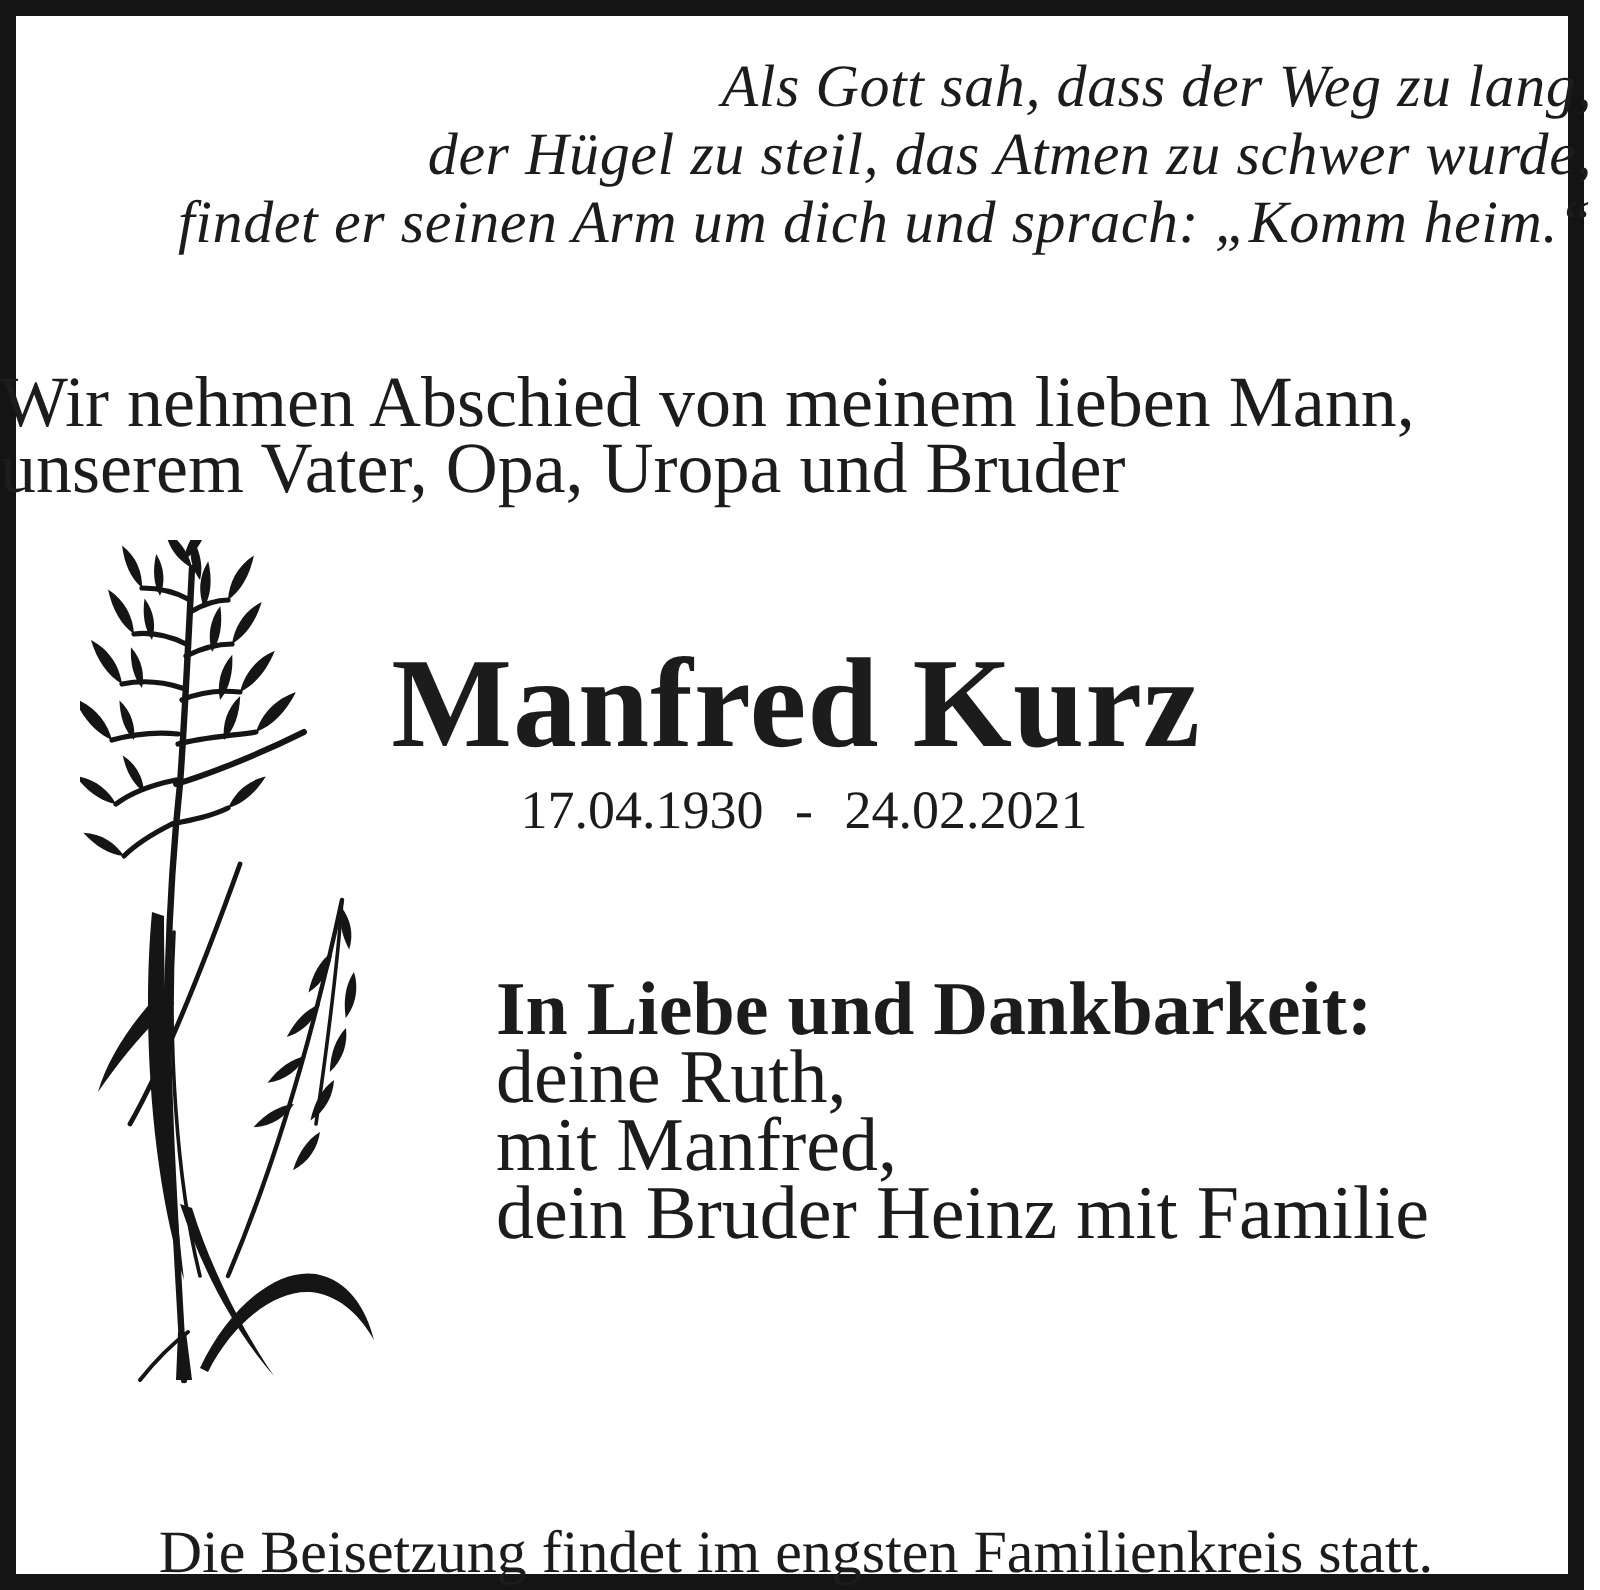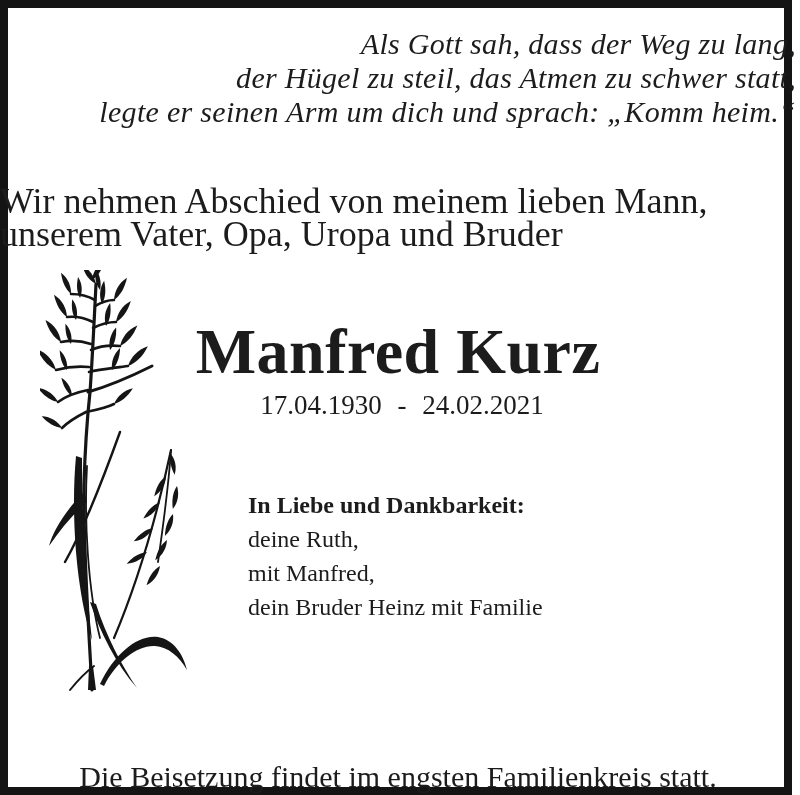--- a/index.html
+++ b/index.html
@@ -49,21 +49,21 @@
     position: absolute;
     left: 4px; top: 390px; width: 796px;
     text-align: center;
     font-size: 27px;
     line-height: 30px;
     word-spacing: 9px;
   }
   .mourners {
     position: absolute;
     left: 248px; top: 488px;
-    font-size: 24px;
+    font-size: 38px;
     line-height: 34px;
     text-align: left;
   }
   .mourners .heading { font-weight: bold; }
   .footer-line {
     position: absolute;
     left: 0; top: 760px; width: 796px;
     text-align: center;
     font-size: 30px;
     line-height: 33px;
@@ -75,22 +75,22 @@
   }
 </style>
 </head>
 <body>
 
 <div class="page">
   <div class="frame"></div>
 
   <div class="poem">
     <div>Als Gott sah, dass der Weg zu lang,</div>
-    <div>der Hügel zu steil, das Atmen zu schwer statt,</div>
-    <div>legte er seinen Arm um dich und sprach: „Komm heim.“</div>
+    <div>der Hügel zu steil, das Atmen zu schwer wurde,</div>
+    <div>findet er seinen Arm um dich und sprach: „Komm heim.“</div>
   </div>
 
   <div class="intro">
     <div>Wir nehmen Abschied von meinem lieben Mann,</div>
     <div>unserem Vater, Opa, Uropa und Bruder</div>
   </div>
 
   <svg class="plant" viewBox="0 0 165 422" xmlns="http://www.w3.org/2000/svg" aria-hidden="true">
     <defs>
       <path id="sp" d="M0,0 C3,-7 9,-13 18,-15 C13,-7 7,-2 0,0 Z"></path>

